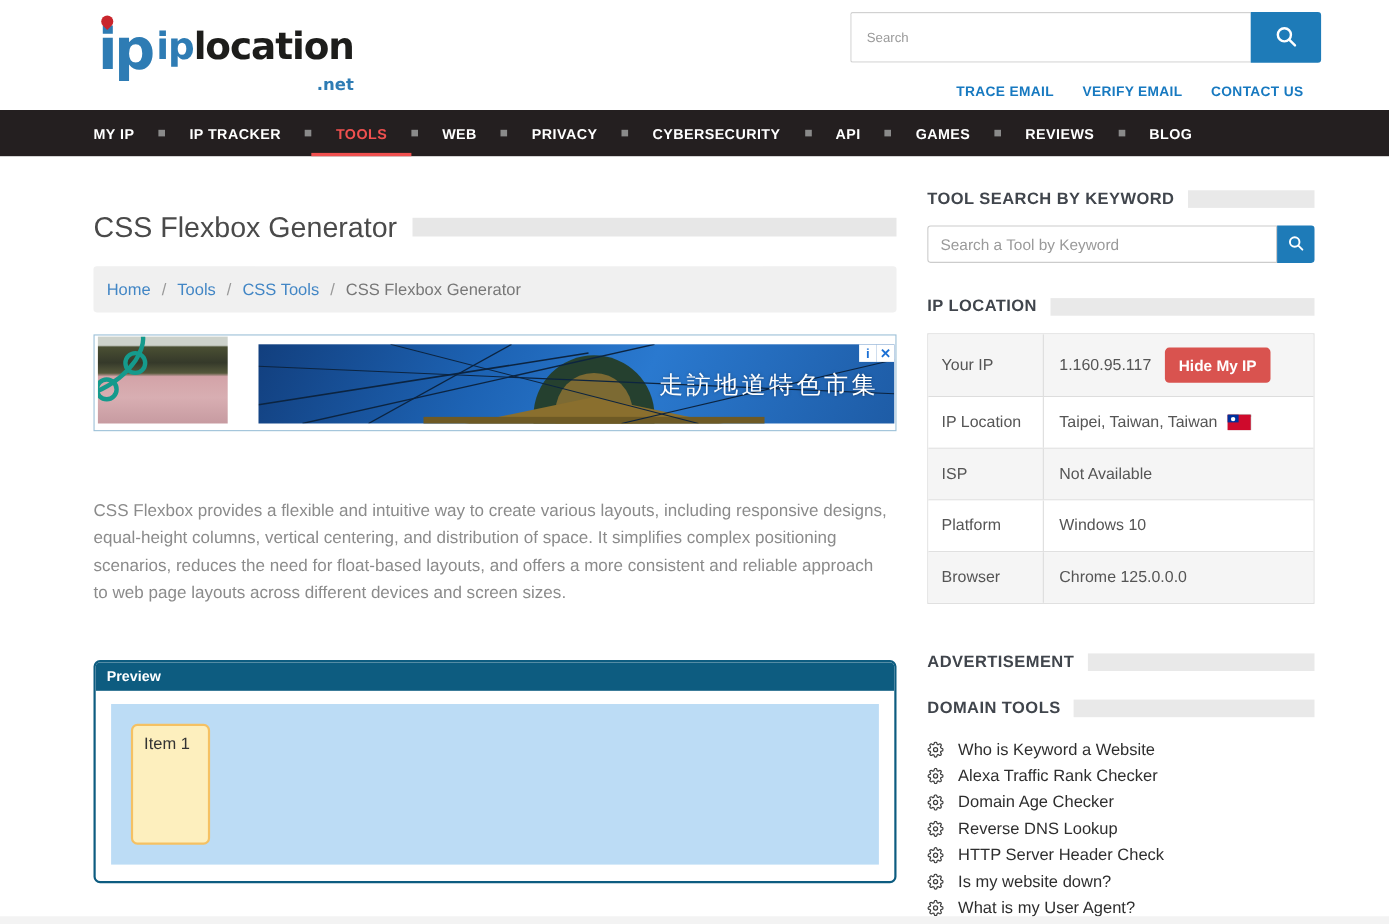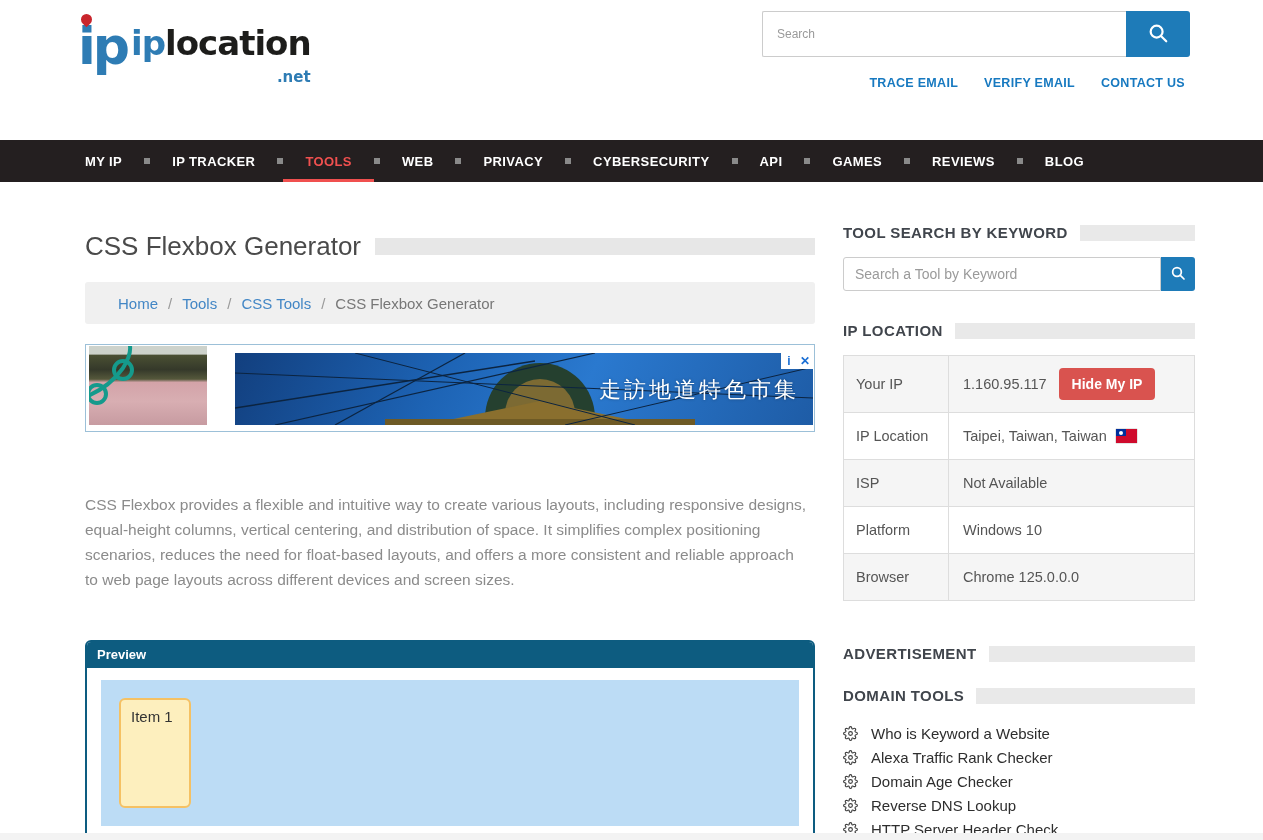--- a/index.html
+++ b/index.html
@@ -1,21 +1,21 @@
 <!DOCTYPE html>
 <html><head>
 <meta charset="utf-8">
 <style>
   * { margin:0; padding:0; box-sizing:border-box; }
   html,body { background:#fff; }
   body { font-family:"Liberation Sans", sans-serif; color:#333; }
   .page { position:relative; width:1263px; height:840px; overflow:hidden; background:#fff; }
 
   
-  .site-header { position:relative; height:140px; background:#fff; }
+  .site-header { position:relative; height:100px; background:#fff;margin-left:11px; }
   .logo { position:absolute; left:78px; top:8px; display:flex; align-items:flex-start; cursor:pointer; }
   .logo-mark { position:relative; padding-top:12px; margin-right:4px; }
   .logo-mark .mark-letters { font-family:"DejaVu Sans", sans-serif; font-weight:bold; font-size:52px; line-height:52px; color:#2e7cb4; letter-spacing:-3px; }
   .logo-pin { position:absolute; left:3px; top:6px; width:11px; height:11px; background:#c9252c; border-radius:50% 50% 50% 0; transform:rotate(-45deg); }
   .logo-text { position:relative; margin-top:18px; font-family:"DejaVu Sans", sans-serif; font-weight:bold; font-size:34px; line-height:34px; letter-spacing:-1px; }
   .logo-text .lt-blue { color:#2e7cb4; }
   .logo-text .lt-black { color:#1d1d1b; }
   .logo-tld { display:block; text-align:right; font-size:15px; letter-spacing:0; color:#2e7cb4; margin-top:0px; }
 
   .header-search { position:absolute; left:762px; top:11px; width:428px; height:46px; display:flex; }
@@ -35,21 +35,21 @@
   
   .content { display:flex; padding:0 68px 0 85px; }
   .main-col { width:730px; }
   .sidebar { width:352px; margin-left:28px; }
 
   
   .title-row { display:flex; align-items:center; margin-top:49px; }
   .page-title { font-size:26px; font-weight:normal; color:#4a4a4a; white-space:nowrap; }
   .title-bar { flex:1; height:17px; background:#e7e7e7; margin-left:14px; }
 
-  .breadcrumb { margin-top:20px; height:42px; background:#f0f0f0; border-radius:3px; display:flex; align-items:center; padding:0 33px; font-size:15px; }
+  .breadcrumb { margin-top:20px; height:42px; background:#f0f0f0; border-radius:3px; display:flex; align-items:center; padding:0 12px; font-size:15px; }
   .breadcrumb a { color:#4286c5; text-decoration:none; cursor:pointer; }
   .crumb-sep { color:#999; margin:0 10px; }
   .crumb-current { color:#777; }
 
   .ad-banner { position:relative; margin-top:20px; height:88px; border:1px solid #9cc0d8; background:#fff; }
   .ad-left { position:absolute; left:3px; top:1px; width:118px; height:79px; overflow:hidden;
     background:linear-gradient(to bottom,#cdd2cb 0%,#cdd2cb 10%,#4a4f33 12%,#35392a 30%,#55583b 42%,#d3a3a8 46%,#d8aeb2 70%,#c79ba1 100%); }
   .ad-right { position:absolute; left:149px; top:8px; width:578px; height:72px; overflow:hidden;
     background:linear-gradient(115deg,#123f7e 0%,#1d63b4 35%,#2a79cf 60%,#1e5ca6 100%); }
   .ad-dome { position:absolute; left:250px; top:10px; width:110px; height:80px; background:#25402f; border-radius:55px 55px 0 0; }
@@ -63,21 +63,21 @@
 
   .description { margin-top:60px; font-size:15.5px; line-height:25px; color:#8b8b8b; padding-right:4px; }
 
   .preview-card { margin-top:48px; border:2px solid #0d5c80; border-radius:6px; background:#fff; overflow:hidden; }
   .preview-header { background:#0d5c80; color:#fff; font-size:13px; font-weight:bold; padding:5px 10px 6px; }
   .preview-body { padding:12px 14px 15px; }
   .flex-container { height:146px; background:#bcdcf5; padding:18px; display:flex; flex-direction:row; align-items:stretch; }
   .flex-item { width:72px; background:#fdefbe; border:2px solid #f5c163; border-radius:6px; padding:8px 10px; font-size:15px; color:#333; }
 
   
-  .side-heading { display:flex; align-items:center; margin-top:42px; }
+  .side-heading { display:flex; align-items:center; margin-top:30px; }
   .side-heading .sh-text { font-size:15px; font-weight:600; color:#40454c; letter-spacing:0.4px; white-space:nowrap; }
   .side-heading .sh-bar { flex:1; height:16px; background:#e9e9e9; margin-left:12px; }
 
   .tool-search { display:flex; margin-top:16px; }
   .tool-search input { flex:1; height:34px; border:1px solid #ccc; border-radius:3px 0 0 3px; padding:0 11px; font-size:14px; color:#555; font-family:"Liberation Sans", sans-serif; outline:none; }
   .tool-search input::placeholder { color:#9a9a9a; }
   .tool-search .search-btn-sm { width:34px; height:34px; background:#1e7bb8; border:none; border-radius:0 3px 3px 0; cursor:pointer; display:flex; align-items:center; justify-content:center; }
 
   .ip-heading { margin-top:31px; }
   .ip-table { margin-top:16px; border:1px solid #ddd; }

